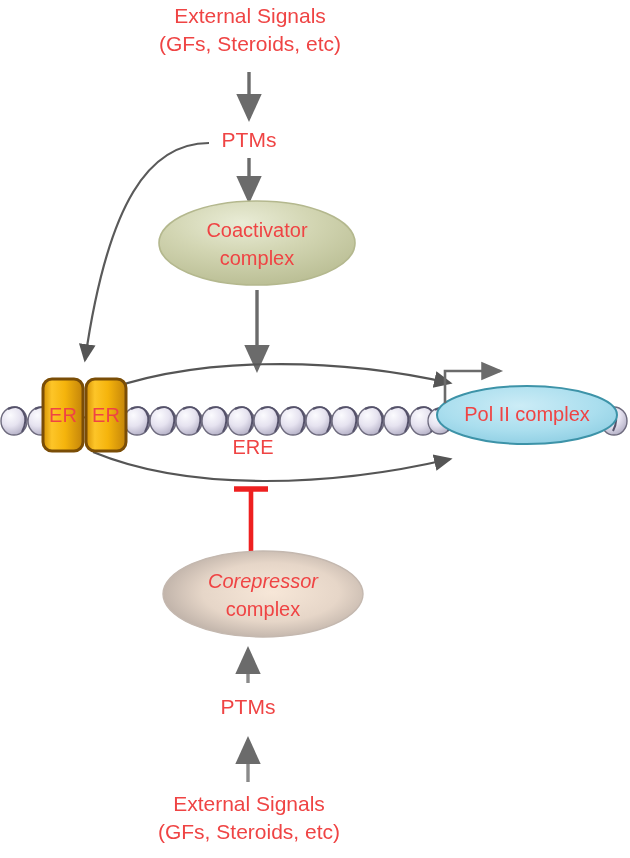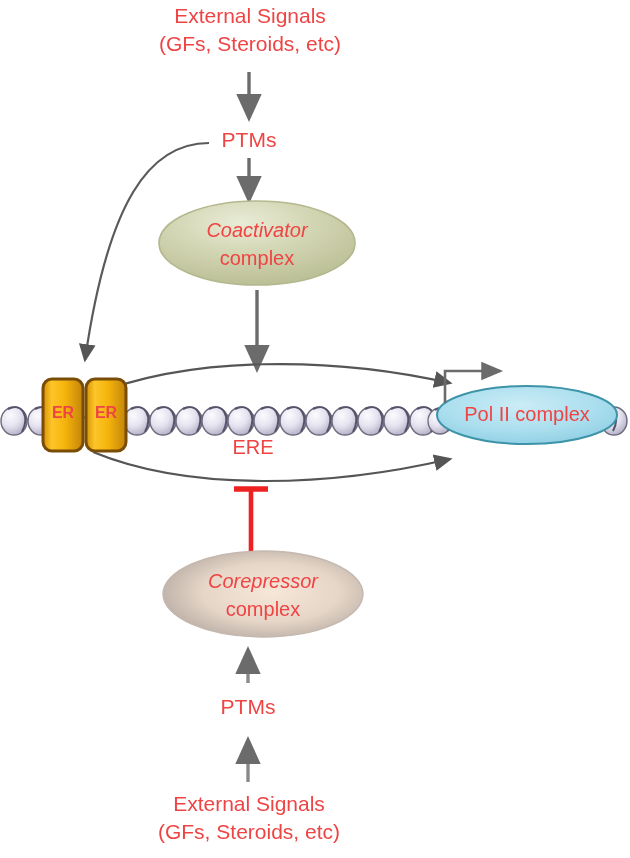--- a/index.html
+++ b/index.html
@@ -36,22 +36,22 @@
   .big-label {
     font-size: 21px;
   }
   .node-label {
     font-size: 20px;
   }
   .ere-label {
     font-size: 20px;
   }
   .er-label {
-    font-size: 16px;
-    font-weight: 700;
+    font-size: 20px;
+    font-weight: 400;
   }
 </style>
 </head>
 <body>
 
 <div id="canvas">
 
   <svg class="layer" viewBox="0 0 630 858">
     <defs>
 
@@ -203,21 +203,21 @@
     <g>
       <path d="M445,403 L445,371 L500,371" fill="none" stroke="#6b6b6b" stroke-width="2.6" marker-end="url(#ah-tss)"></path>
     </g>
   </svg>
 
   <div class="txt big-label" style="left:0; top:4px; width:500px;">External Signals</div>
   <div class="txt big-label" style="left:0; top:32px; width:500px;">(GFs, Steroids, etc)</div>
 
   <div class="txt big-label" style="left:189px; top:128px; width:120px;">PTMs</div>
 
-  <div class="txt node-label" style="left:157px; top:219px; width:200px;font-style:italic;">Coactivator</div>
+  <div class="txt node-label" style="left:157px; top:219px; width:200px;">Coactivator</div>
   <div class="txt node-label" style="left:157px; top:247px; width:200px;">complex</div>
 
   <div class="txt er-label" style="left:43px; top:404px; width:40px;">ER</div>
   <div class="txt er-label" style="left:86px; top:404px; width:40px;">ER</div>
 
   <div class="txt ere-label" style="left:198px; top:436px; width:110px;">ERE</div>
 
   <div class="txt node-label" style="left:437px; top:403px; width:180px;">Pol II complex</div>
 
   <div class="txt node-label" style="left:163px; top:570px; width:200px;font-style:italic;">Corepressor</div>

